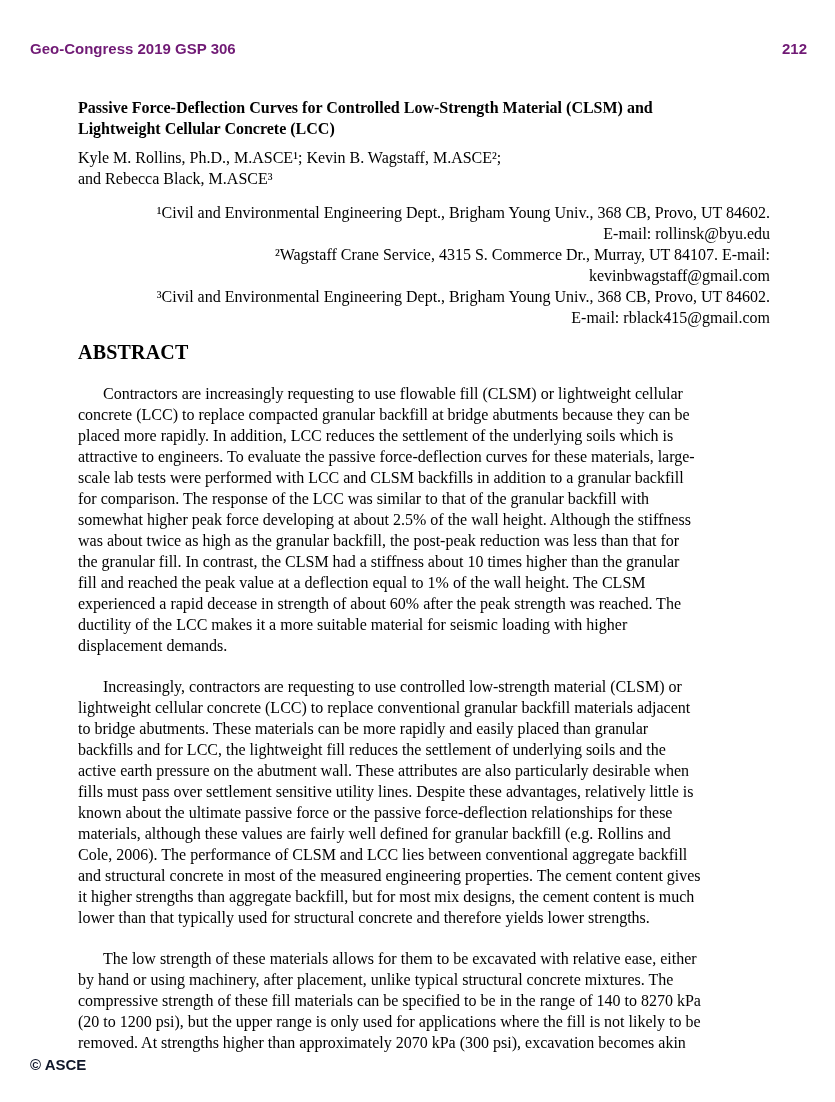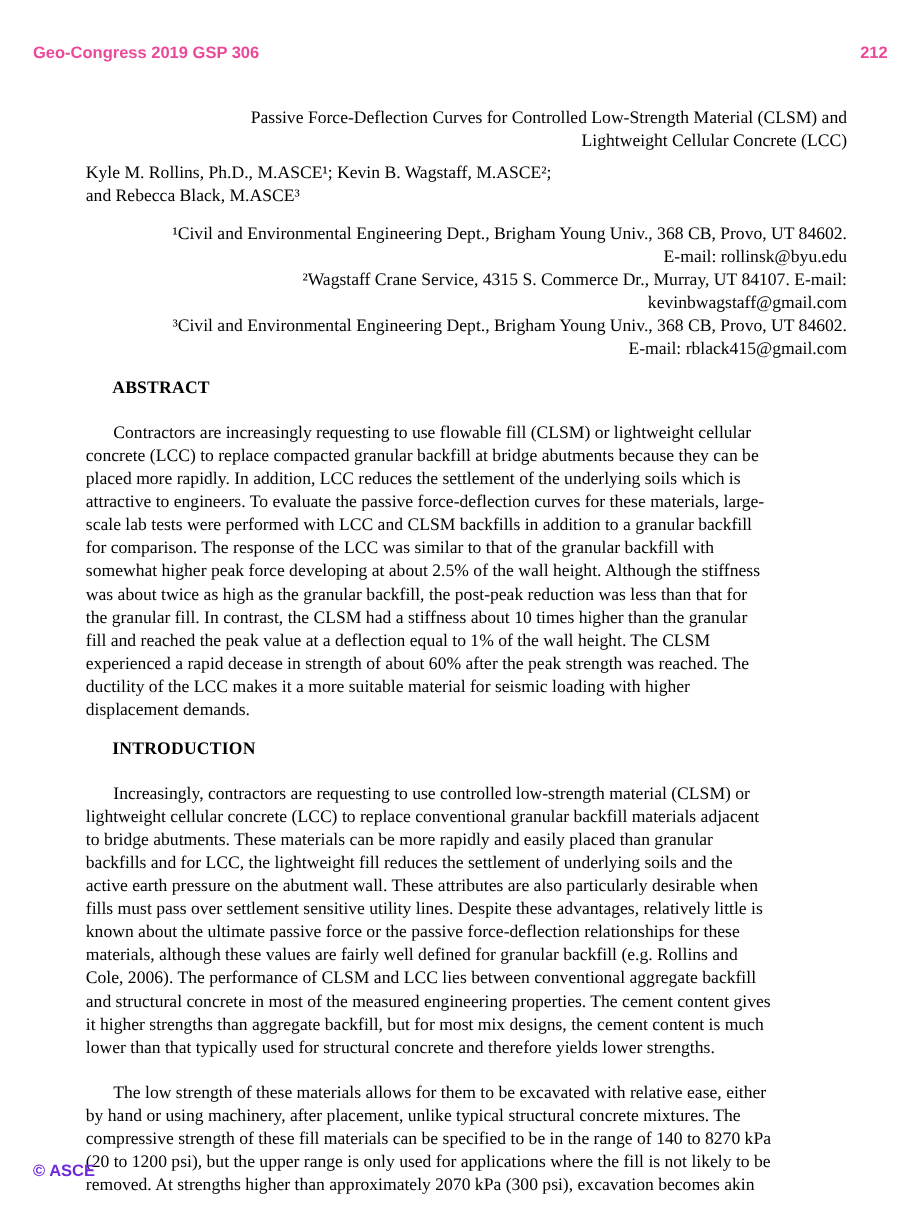--- a/index.html
+++ b/index.html
@@ -23,68 +23,67 @@
     top: 40px;
     left: 30px;
     right: 28px;
     display: flex;
     justify-content: space-between;
     align-items: baseline;
     font-family: "Liberation Sans", "DejaVu Sans", sans-serif;
     font-weight: bold;
     font-size: 15px;
     line-height: 17px;
-    color: #ec4899;
+    color: #701a75;
   }
   .content {
     position: absolute;
     top: 0;
     left: 78px;
     width: 692px;
     padding-top: 97px;
     font-size: 16px;
     line-height: 21px;
   }
   .pre { white-space: pre; }
   .title {
     font-size: 16px;
-    font-weight: normal;
-    text-align: right;
+    font-weight: bold;
+    text-align: left;
     line-height: 21px;
     margin-bottom: 8px;
   }
   .authors {
     text-align: left;
     margin-bottom: 13px;
   }
   .affiliations {
     margin-bottom: 14px;
     text-align: right;
   }
   .section-heading {
-    font-size: 16px;
+    font-size: 20px;
     font-weight: bold;
     line-height: 21px;
     margin-top: 14px;
     margin-bottom: 5px;
     letter-spacing: 0.2px;
-    margin-left: 24px;
   }
   .para {
     margin: 0;
   }
   .indent { text-indent: 25px; margin-top: 20px; }
   .page-footer {
     position: absolute;
     top: 1056px;
     left: 30px;
     font-family: "Liberation Sans", "DejaVu Sans", sans-serif;
     font-weight: bold;
     font-size: 15px;
-    color: #6d28d9;
+    color: #0f172a;
   }
 </style>
 </head>
 <body>
 
 <div class="page">
 
   <header class="running-header">
     <span>Geo-Congress 2019 GSP 306</span>
     <span>212</span>
@@ -114,21 +113,20 @@
 scale lab tests were performed with LCC and CLSM backfills in addition to a granular backfill
 for comparison. The response of the LCC was similar to that of the granular backfill with
 somewhat higher peak force developing at about 2.5% of the wall height. Although the stiffness
 was about twice as high as the granular backfill, the post-peak reduction was less than that for
 the granular fill. In contrast, the CLSM had a stiffness about 10 times higher than the granular
 fill and reached the peak value at a deflection equal to 1% of the wall height. The CLSM
 experienced a rapid decease in strength of about 60% after the peak strength was reached. The
 ductility of the LCC makes it a more suitable material for seismic loading with higher
 displacement demands.</p>
 
-    <h2 class="section-heading">INTRODUCTION</h2>
 
     <p class="para pre indent">Increasingly, contractors are requesting to use controlled low-strength material (CLSM) or
 lightweight cellular concrete (LCC) to replace conventional granular backfill materials adjacent
 to bridge abutments. These materials can be more rapidly and easily placed than granular
 backfills and for LCC, the lightweight fill reduces the settlement of underlying soils and the
 active earth pressure on the abutment wall. These attributes are also particularly desirable when
 fills must pass over settlement sensitive utility lines. Despite these advantages, relatively little is
 known about the ultimate passive force or the passive force-deflection relationships for these
 materials, although these values are fairly well defined for granular backfill (e.g. Rollins and
 Cole, 2006). The performance of CLSM and LCC lies between conventional aggregate backfill

